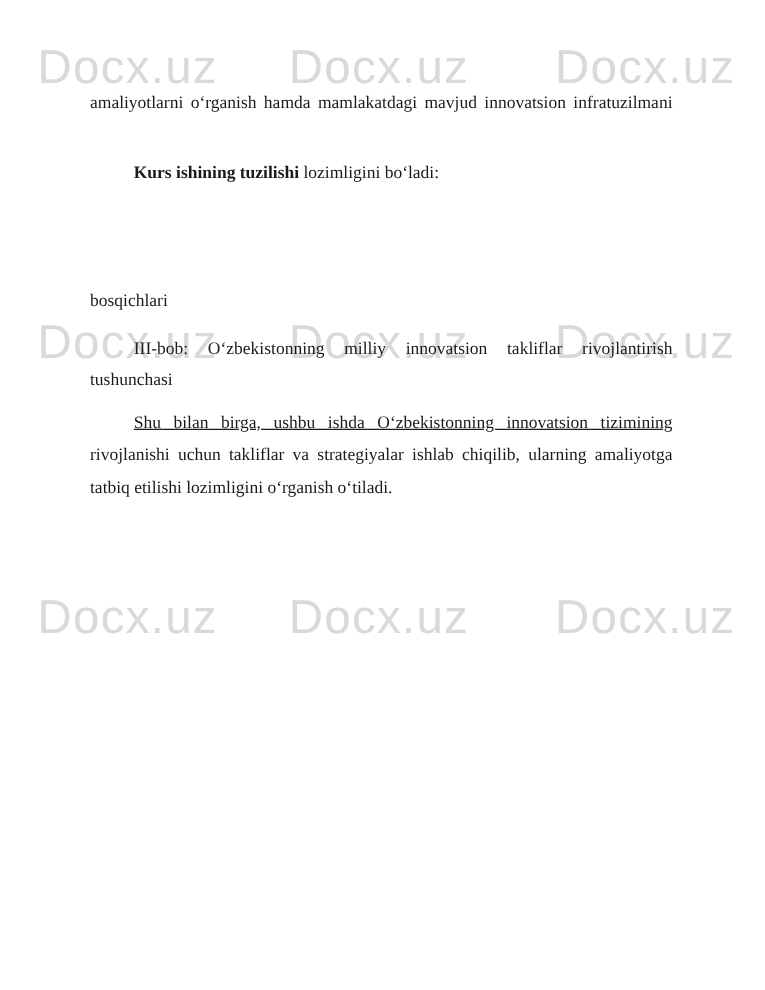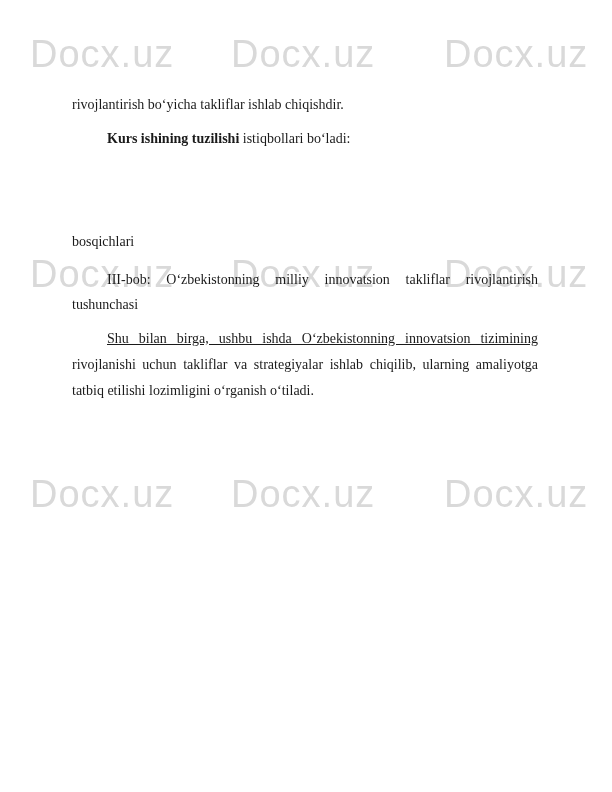--- a/index.html
+++ b/index.html
@@ -84,24 +84,24 @@
     <div class="wm" style="left:30px;  top:475px;">Docx.uz</div>
     <div class="wm" style="left:231px; top:475px;">Docx.uz</div>
     <div class="wm" style="left:444px; top:475px;">Docx.uz</div>
     <div class="wm" style="left:30px;  top:691px;">Docx.uz</div>
     <div class="wm" style="left:231px; top:691px;">Docx.uz</div>
     <div class="wm" style="left:444px; top:691px;">Docx.uz</div>
   </div>
 
   <div class="content-layer">
 
+    <div class="line justify" style="top:71px;">amaliyotlarni oʻrganish hamda mamlakatdagi mavjud innovatsion infratuzilmani</div>
 
-    <div class="line" style="top:93px;">rivojlantirish boʻyicha takliflar ishlab chiqishdir.</div>
 
-    <div class="line indent" style="top:127px;"><span class="bold">Kurs ishining tuzilishi</span><span> istiqbollari boʻladi:</span></div>
+    <div class="line indent" style="top:127px;"><span class="bold">Kurs ishining tuzilishi</span><span> lozimligini boʻladi:</span></div>
 
 
 
     <div class="line" style="top:230px;">bosqichlari</div>
 
     <div class="line indent justify" style="top:268px;">III-bob: Oʻzbekistonning milliy innovatsion takliflar rivojlantirish</div>
 
     <div class="line" style="top:293px;">tushunchasi</div>
 
     <div class="line indent justify" style="top:327px;text-decoration:underline;">Shu bilan birga, ushbu ishda Oʻzbekistonning innovatsion tizimining</div>

